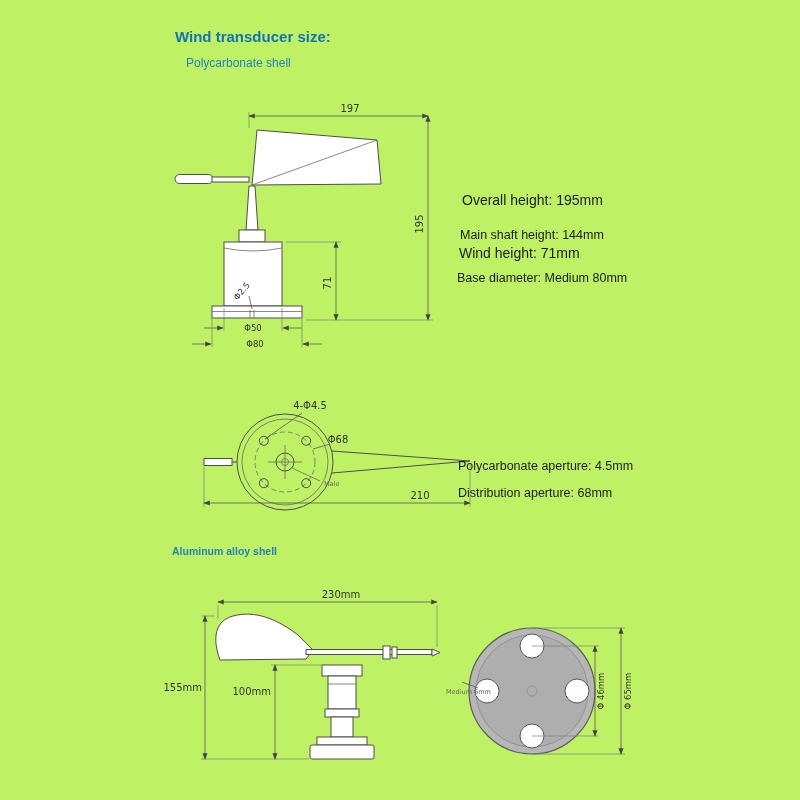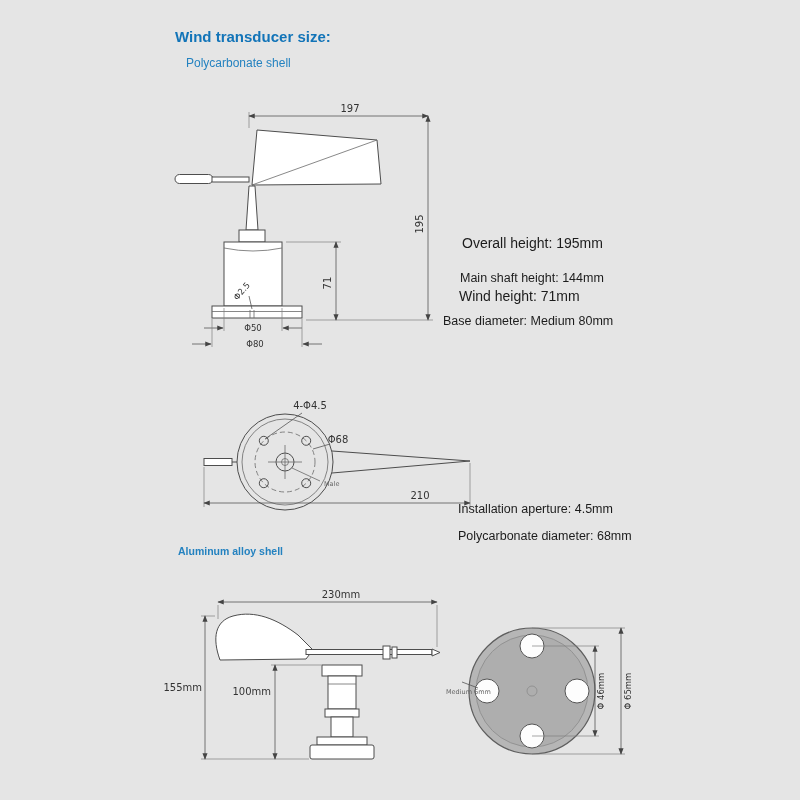--- a/index.html
+++ b/index.html
@@ -1,28 +1,28 @@
 <!DOCTYPE html>
 <html><head>
 <meta charset="utf-8">
 <style>
   * { margin:0; padding:0; box-sizing:border-box; }
   html,body { width:800px; height:800px; background:#fff; }
   body { font-family:"Liberation Sans","DejaVu Sans",sans-serif; position:relative; }
-  .page { position:absolute; inset:0; background:#e5e5e5; }
+  .page { position:absolute; inset:0; background:#bef264; }
   .title { position:absolute; left:175px; top:28px; font-size:15px; font-weight:bold; color:#1274b8; }
   .subtitle { position:absolute; left:186px; top:56px; font-size:12px; color:#2482c0; }
-  .section-label { position:absolute; left:178px; top:545px; font-size:10.5px; font-weight:bold; color:#2482c0; }
-  .spec { position:absolute; color:#1c1c1c; white-space:nowrap;margin-top:43px; }
+  .section-label { position:absolute; left:172px; top:545px; font-size:10.5px; font-weight:bold; color:#2482c0; }
+  .spec { position:absolute; color:#1c1c1c; white-space:nowrap; }
   .spec-lg { font-size:14px; }
   .spec-md { font-size:12.5px; }
   #spec1 { left:462px; top:192px; }
   #spec2 { left:460px; top:228px; }
   #spec3 { left:459px; top:245px; }
-  #spec4 { left:443px; top:271px; }
+  #spec4 { left:457px; top:271px; }
   #spec5 { left:458px; top:459px; }
   #spec6 { left:458px; top:486px; }
   svg { position:absolute; overflow:visible; }
   #svgTop { left:160px; top:98px; }
   #svgMid { left:158px; top:393px; }
   #svgBL  { left:165px; top:583px; }
   #svgBR  { left:438px; top:606px; }
   svg text { font-family:"DejaVu Sans","Liberation Sans",sans-serif; fill:#333; }
   .dim   { font-size:10px; }
   .dim-s { font-size:8.5px; }
@@ -121,22 +121,22 @@
       <line class="ext" x1="46" y1="74" x2="46" y2="114"></line>
       <line class="ext" x1="312" y1="70" x2="312" y2="114"></line>
       <line class="dimline" x1="46" y1="110" x2="312" y2="110" marker-start="url(#arrM)" marker-end="url(#arrM)"></line>
     </g>
     <text class="dim" x="152" y="16" text-anchor="middle">4-Φ4.5</text>
     <text class="dim" x="180" y="50" text-anchor="middle">Φ68</text>
     <text class="tiny" x="166" y="93">Male</text>
     <text class="dim" x="262" y="106" text-anchor="middle">210</text>
   </svg>
 
-  <div class="spec spec-md" id="spec5">Installation aperture: 4.5mm</div>
-  <div class="spec spec-md" id="spec6">Polycarbonate diameter: 68mm</div>
+  <div class="spec spec-md" id="spec5">Polycarbonate aperture: 4.5mm</div>
+  <div class="spec spec-md" id="spec6">Distribution aperture: 68mm</div>
 
   <div class="section-label">Aluminum alloy shell</div>
 
   <svg id="svgBL" width="290" height="200" viewBox="0 0 290 200">
     <defs>
       <marker id="arrL" viewBox="0 0 10 10" refX="9" refY="5" markerWidth="8" markerHeight="8" orient="auto-start-reverse">
         <path d="M0,1 L10,5 L0,9 z" fill="#444"></path>
       </marker>
     </defs>
     <g>

